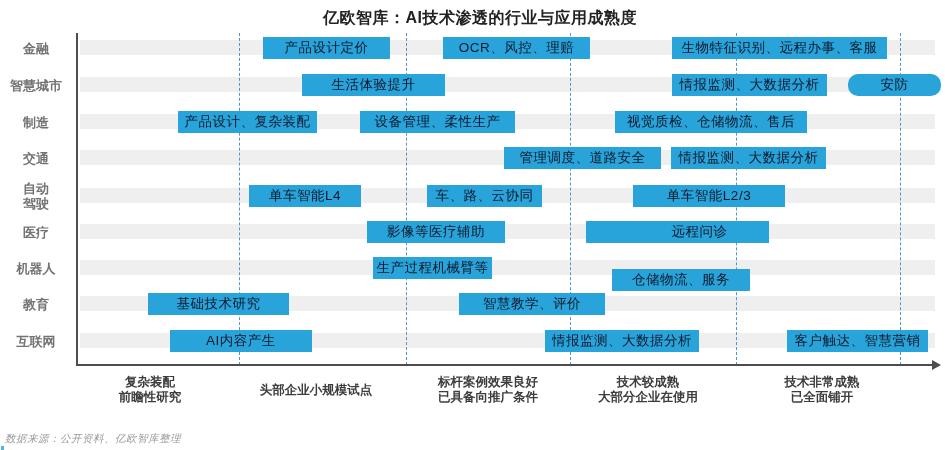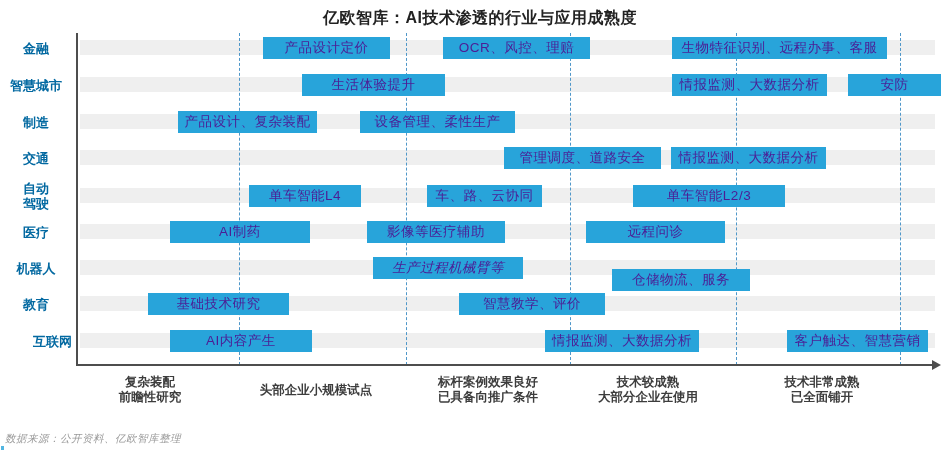--- a/index.html
+++ b/index.html
@@ -2,25 +2,25 @@
 <html style="--blue: #28a4da; --row-gray: #efefef; --dash: #4f97c9; --axis: #4d4d4d;"><head>
 <meta charset="utf-8">
 <style>
   html,body{margin:0;padding:0;background:#fff;}
   body{font-family:"Liberation Sans","DejaVu Sans",sans-serif;}
   #canvas{position:relative;width:945px;height:450px;background:#fff;overflow:hidden;}
   #chart-title{position:absolute;left:0;top:8px;width:960px;margin:0;text-align:center;
     font-size:16px;font-weight:bold;color:#222;letter-spacing:0.5px;}
   #plot{position:absolute;left:0;top:0;width:945px;height:450px;}
   .row-label{position:absolute;left:0;width:72px;transform:translateY(-50%);
-    text-align:center;font-size:13px;font-weight:bold;color:#0369a1;
+    text-align:center;font-size:13px;font-weight:bold;color:#737373;
     white-space:pre-line;line-height:15px;z-index:1;}
   .track{position:absolute;left:80px;width:855px;height:15px;background:var(--row-gray);z-index:1;}
   .divider{position:absolute;width:0;border-left:1.6px dashed var(--dash);z-index:2;}
-  .box{position:absolute;height:22px;background:var(--blue);color:#4c1d95;z-index:3;
+  .box{position:absolute;height:22px;background:var(--blue);color:#0f172a;z-index:3;
     display:flex;align-items:center;justify-content:center;
     font-size:13.5px;letter-spacing:0.5px;white-space:nowrap;overflow:hidden;}
   .yaxis{position:absolute;width:2px;background:var(--axis);z-index:4;}
   .xaxis{position:absolute;height:2px;background:var(--axis);z-index:4;}
   .arrow{position:absolute;width:0;height:0;border-left:9px solid var(--axis);
     border-top:5px solid transparent;border-bottom:5px solid transparent;z-index:4;}
   .stage{position:absolute;transform:translateX(-50%);height:36px;width:220px;
     display:flex;flex-direction:column;justify-content:center;align-items:center;
     font-size:12.5px;font-weight:bold;color:#3d3d3d;line-height:15px;z-index:1;text-align:center;}
   #source-note{position:absolute;left:5px;top:432px;font-size:10.5px;font-style:italic;
@@ -35,49 +35,49 @@
   <div id="plot">
       <div class="row-label" style="top: 48px;">金融</div>
       <div class="track" style="top: 40px;"></div>
       <div class="box" style="left: 263px; width: 127px; top: 37px;">产品设计定价</div>
       <div class="box" style="left: 443px; width: 147px; top: 37px;">OCR、风控、理赔</div>
       <div class="box" style="left: 672px; width: 215px; top: 37px;">生物特征识别、远程办事、客服</div>
       <div class="row-label" style="top: 85px;">智慧城市</div>
       <div class="track" style="top: 77px;"></div>
       <div class="box" style="left: 302px; width: 143px; top: 74px;">生活体验提升</div>
       <div class="box" style="left: 672px; width: 155px; top: 74px;">情报监测、大数据分析</div>
-      <div class="box" style="left: 848px; width: 93px; top: 74px;">安防</div>
+      <div class="box" style="left: 848px; width: 93px; top: 74px; border-radius: 10px;">安防</div>
       <div class="row-label" style="top: 122px;">制造</div>
       <div class="track" style="top: 114px;"></div>
       <div class="box" style="left: 178px; width: 139px; top: 111px;">产品设计、复杂装配</div>
       <div class="box" style="left: 360px; width: 155px; top: 111px;">设备管理、柔性生产</div>
+      <div class="box" style="left: 615px; width: 192px; top: 111px;">视觉质检、仓储物流、售后</div>
       <div class="row-label" style="top: 158px;">交通</div>
       <div class="track" style="top: 150px;"></div>
       <div class="box" style="left: 504px; width: 157px; top: 147px;">管理调度、道路安全</div>
       <div class="box" style="left: 671px; width: 155px; top: 147px;">情报监测、大数据分析</div>
       <div class="row-label" style="top: 196px;">自动
 驾驶</div>
       <div class="track" style="top: 188px;"></div>
       <div class="box" style="left: 249px; width: 112px; top: 185px;">单车智能L4</div>
       <div class="box" style="left: 427px; width: 115px; top: 185px;">车、路、云协同</div>
       <div class="box" style="left: 633px; width: 152px; top: 185px;">单车智能L2/3</div>
       <div class="row-label" style="top: 232px;">医疗</div>
       <div class="track" style="top: 224px;"></div>
-      <div class="box" style="left: 170px; width: 140px; top: 221px;">AI制药</div>
       <div class="box" style="left: 367px; width: 138px; top: 221px;">影像等医疗辅助</div>
-      <div class="box" style="left: 586px; width: 139px; top: 221px;">远程问诊</div>
+      <div class="box" style="left: 586px; width: 139px; top: 221px; padding-left: 44px;">远程问诊</div>
       <div class="row-label" style="top: 268px;">机器人</div>
       <div class="track" style="top: 260px;"></div>
-      <div class="box" style="left: 373px; width: 150px; top: 257px; font-style: italic;">生产过程机械臂等</div>
+      <div class="box" style="left: 373px; width: 119px; top: 257px;">生产过程机械臂等</div>
       <div class="box" style="left: 612px; width: 138px; top: 257px; margin-top: 12px;">仓储物流、服务</div>
       <div class="row-label" style="top: 304px;">教育</div>
       <div class="track" style="top: 296px;"></div>
       <div class="box" style="left: 148px; width: 141px; top: 293px;">基础技术研究</div>
       <div class="box" style="left: 459px; width: 146px; top: 293px;">智慧教学、评价</div>
-      <div class="row-label" style="top: 341px; text-align: right;">互联网</div>
+      <div class="row-label" style="top: 341px;">互联网</div>
       <div class="track" style="top: 333px;"></div>
       <div class="box" style="left: 170px; width: 142px; top: 330px;">AI内容产生</div>
       <div class="box" style="left: 545px; width: 154px; top: 330px;">情报监测、大数据分析</div>
       <div class="box" style="left: 787px; width: 141px; top: 330px;">客户触达、智慧营销</div>
       <div class="divider" style="left: 239px; top: 33px; height: 332px;"></div>
       <div class="divider" style="left: 406px; top: 33px; height: 332px;"></div>
       <div class="divider" style="left: 570px; top: 33px; height: 332px;"></div>
       <div class="divider" style="left: 736px; top: 33px; height: 332px;"></div>
       <div class="divider" style="left: 900px; top: 33px; height: 332px;"></div>
       <div class="yaxis" style="left: 76px; top: 33px; height: 333px;"></div>

